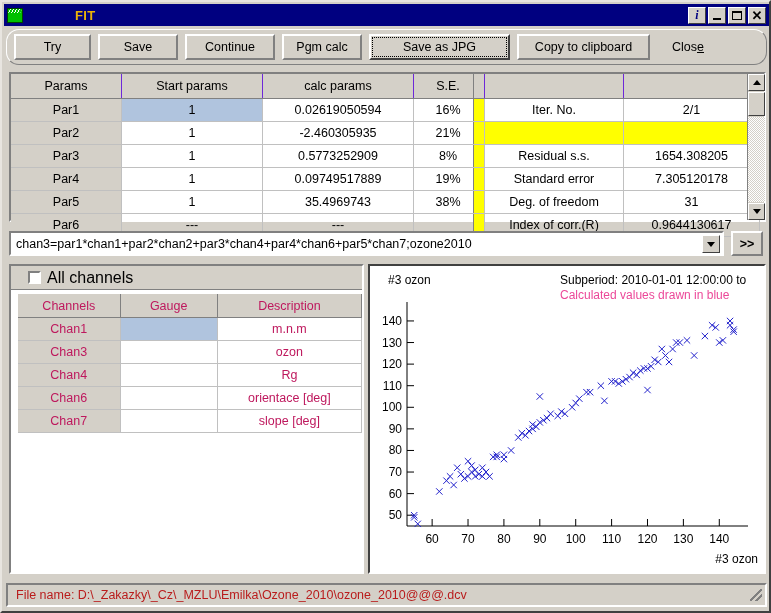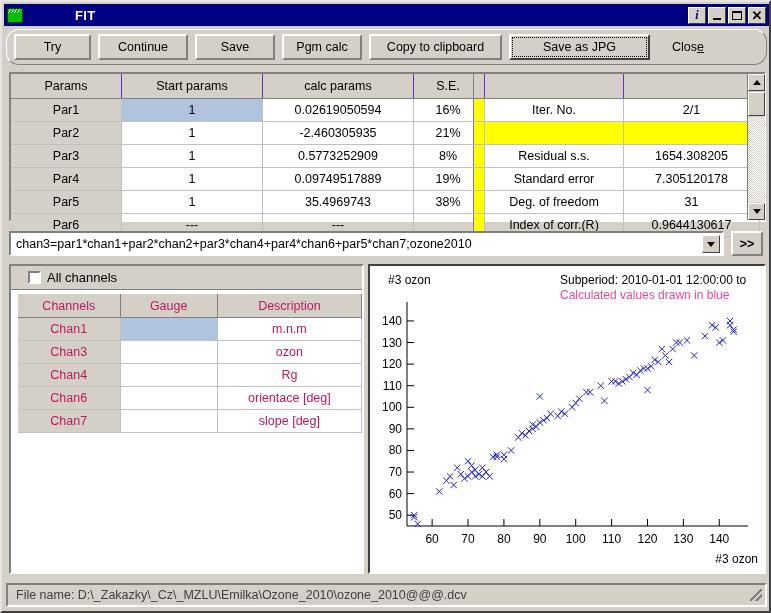--- a/index.html
+++ b/index.html
@@ -28,21 +28,21 @@
     width:16px;height:15px;margin-left:3px;margin-right:4px;
     background:#00c000;border:1px solid #004000;
     position:relative;box-sizing:border-box;
   }
   .app-icon::before{
     content:"";position:absolute;left:1px;top:0px;width:12px;height:4px;
     background:repeating-linear-gradient(90deg,#ffffff 0 1px,#00c000 1px 3px);
     transform:skewX(-25deg);
   }
   .title-text{
-    color:#fef9c3;font-weight:bold;font-size:13px;letter-spacing:0.3px;padding-left:48px;
+    color:#eab308;font-weight:bold;font-size:13px;letter-spacing:0.3px;padding-left:48px;
   }
   .tb-buttons{margin-left:auto;display:flex;align-items:center;padding-right:3px;}
   .tb-btn{
     width:18px;height:17px;margin-left:2px;
     background:#d4d0c8;
     border-left:1px solid #ffffff;border-top:1px solid #ffffff;
     border-right:1px solid #404040;border-bottom:1px solid #404040;
     display:flex;align-items:center;justify-content:center;
     font-size:11px;color:#000;box-sizing:border-box;line-height:1;
     font-family:"Liberation Sans", sans-serif;
@@ -170,21 +170,21 @@
     background:#d4d0c8;display:flex;align-items:center;
     border-bottom:1px solid #808080;box-sizing:border-box;
   }
   .cbx{
     width:13px;height:13px;margin-left:17px;margin-right:6px;
     background:#ffffff;
     border-left:2px solid #808080;border-top:2px solid #808080;
     border-right:2px solid #ffffff;border-bottom:2px solid #ffffff;
     box-sizing:border-box;
   }
-  .allchan-label{font-size:13px;color:#000;}
+  .allchan-label{font-size:16px;color:#000;}
   table.chantbl{border-collapse:collapse;font-size:12.5px;table-layout:fixed;
     position:absolute;left:7px;top:28px;}
   table.chantbl td{
     border-right:1px solid #c0c0c0;border-bottom:1px solid #c0c0c0;
     height:20px;text-align:center;white-space:nowrap;color:#be185d;
   }
   table.chantbl tr.head td{
     background:#d4d0c8;height:21px;
     border-right:1px solid #808080;border-bottom:1px solid #808080;
   }
@@ -205,21 +205,21 @@
   .ann-x{right:6px;bottom:6px;}
 
   
   .statusbar{
     position:absolute;left:4px;bottom:4px;width:761px;height:24px;
     background:#d4d0c8;
     border-left:2px solid #808080;border-top:2px solid #808080;
     border-right:2px solid #ffffff;border-bottom:2px solid #ffffff;
     box-sizing:border-box;display:flex;align-items:center;
   }
-  .statusbar .txt{padding-left:8px;font-size:12.5px;color:#404040;}
+  .statusbar .txt{padding-left:8px;font-size:12.5px;color:#b91c1c;}
   .grip{
     margin-left:auto;margin-right:3px;width:12px;height:12px;
     background:
       linear-gradient(135deg,transparent 45%,#808080 45%,#808080 55%,transparent 55%) ,
       linear-gradient(135deg,transparent 70%,#808080 70%,#808080 80%,transparent 80%);
   }
 </style>
 </head>
 <body>
 
@@ -231,25 +231,25 @@
     <div class="tb-buttons">
       <div class="tb-btn info">i</div>
       <div class="tb-btn tb-min"></div>
       <div class="tb-btn tb-max"></div>
       <div class="tb-btn tb-close">✕</div>
     </div>
   </div>
 
   <div class="toolbar">
     <div class="tbar-btn" style="width:77px">Try</div>
+    <div class="tbar-btn" style="width:80px">Save</div>
     <div class="tbar-btn" style="width:90px">Continue</div>
-    <div class="tbar-btn" style="width:80px">Save</div>
     <div class="tbar-btn" style="width:80px">Pgm calc</div>
+    <div class="tbar-btn focused" style="width:141px">Save as JPG</div>
     <div class="tbar-btn" style="width:133px">Copy to clipboard</div>
-    <div class="tbar-btn focused" style="width:141px">Save as JPG</div>
     <div class="tbar-btn" style="width:62px;border:none;background:transparent">
         <span class="ulet-wrap">Clos<span style="text-decoration:underline">e</span></span>
       </div>
   </div>
 
   <div class="grid-outer">
     <table class="grid paramtbl">
       <tbody>
           <tr class="head">
         <td style="width:108px">Params</td>

